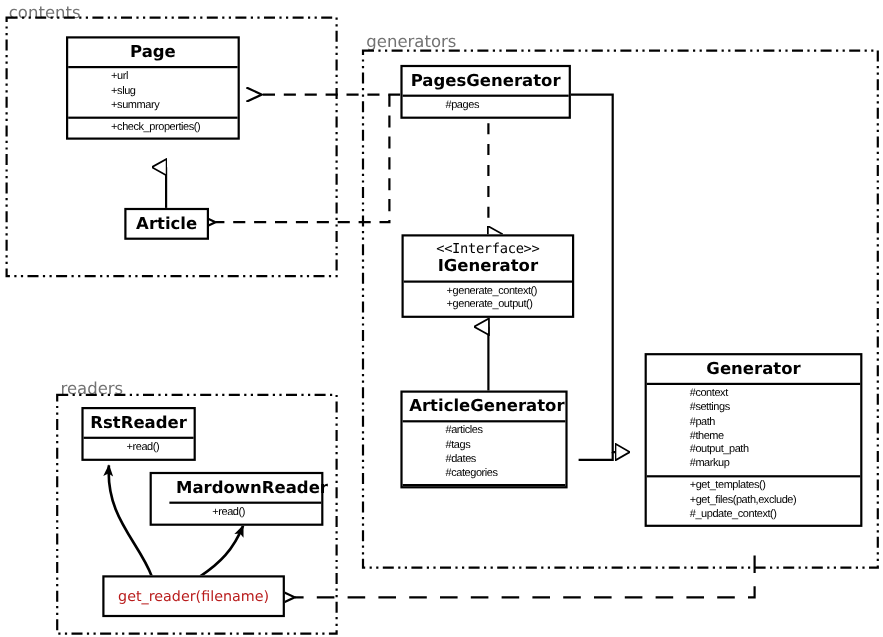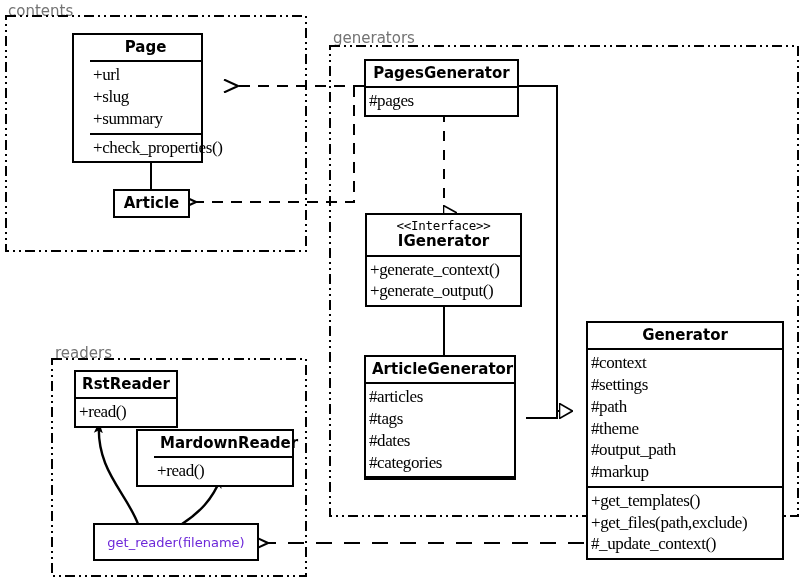--- a/index.html
+++ b/index.html
@@ -48,41 +48,42 @@
     font-family: "DejaVu Sans Mono", monospace;
     letter-spacing: -0.3px;
   }
   .uml-sep {
     border-top: 2px solid #000;
   }
   .uml-compartment {
     padding: 2px 3px 3px 3px;
   }
   .uml-item {
-    font-family: Liberation Serif, serif;
-    font-size: 17px;
+    font-family: Liberation Sans, sans-serif;
+    font-size: 10px;
     line-height: 1.28;
     color: #000;
     white-space: nowrap;
     letter-spacing: -0.4px;
+    margin-left: 36px;
   }
   .plain-box {
     position: absolute;
     border: 2px solid #000;
     background: #ffffff;
     box-sizing: border-box;
     display: flex;
     align-items: center;
     justify-content: center;
     z-index: 5;
   }
   .plain-box span {
     font-family: "DejaVu Sans", sans-serif;
     font-size: 13px;
-    color: #6d28d9;
+    color: #b91c1c;
     white-space: nowrap;
   }
   svg.overlay {
     position: absolute;
     left: 0;
     top: 0;
     width: 803px;
     height: 579px;
     pointer-events: none;
     z-index: 2;
@@ -136,21 +137,21 @@
 
     <path d="M 526 418 L 557 418 L 557 411" fill="none" stroke="#000" stroke-width="2"></path>
 
     <path d="M 686 505 L 686 543 L 268 543" fill="none" stroke="#000" stroke-width="2" stroke-dasharray="16,12" marker-end="url(#open-arrow-left)"></path>
 
     <path d="M 138 524 C 126 492 96 470 99 423" fill="none" stroke="#000" stroke-width="2.4" marker-end="url(#solid-arrow)"></path>
 
     <path d="M 182 524 C 200 512 212 500 221 478" fill="none" stroke="#000" stroke-width="2.4" marker-end="url(#solid-arrow)"></path>
   </svg>
 
-  <div class="uml-class" style="left:72px; top:33px; width:131px;padding-left:16px;">
+  <div class="uml-class" style="left:60px; top:33px; width:158px;">
     <div class="uml-name">Page</div>
     <div class="uml-sep"></div>
     <div class="uml-compartment">
       <div class="uml-item">+url</div>
       <div class="uml-item">+slug</div>
       <div class="uml-item">+summary</div>
     </div>
     <div class="uml-sep"></div>
     <div class="uml-compartment">
       <div class="uml-item">+check_properties()</div>

